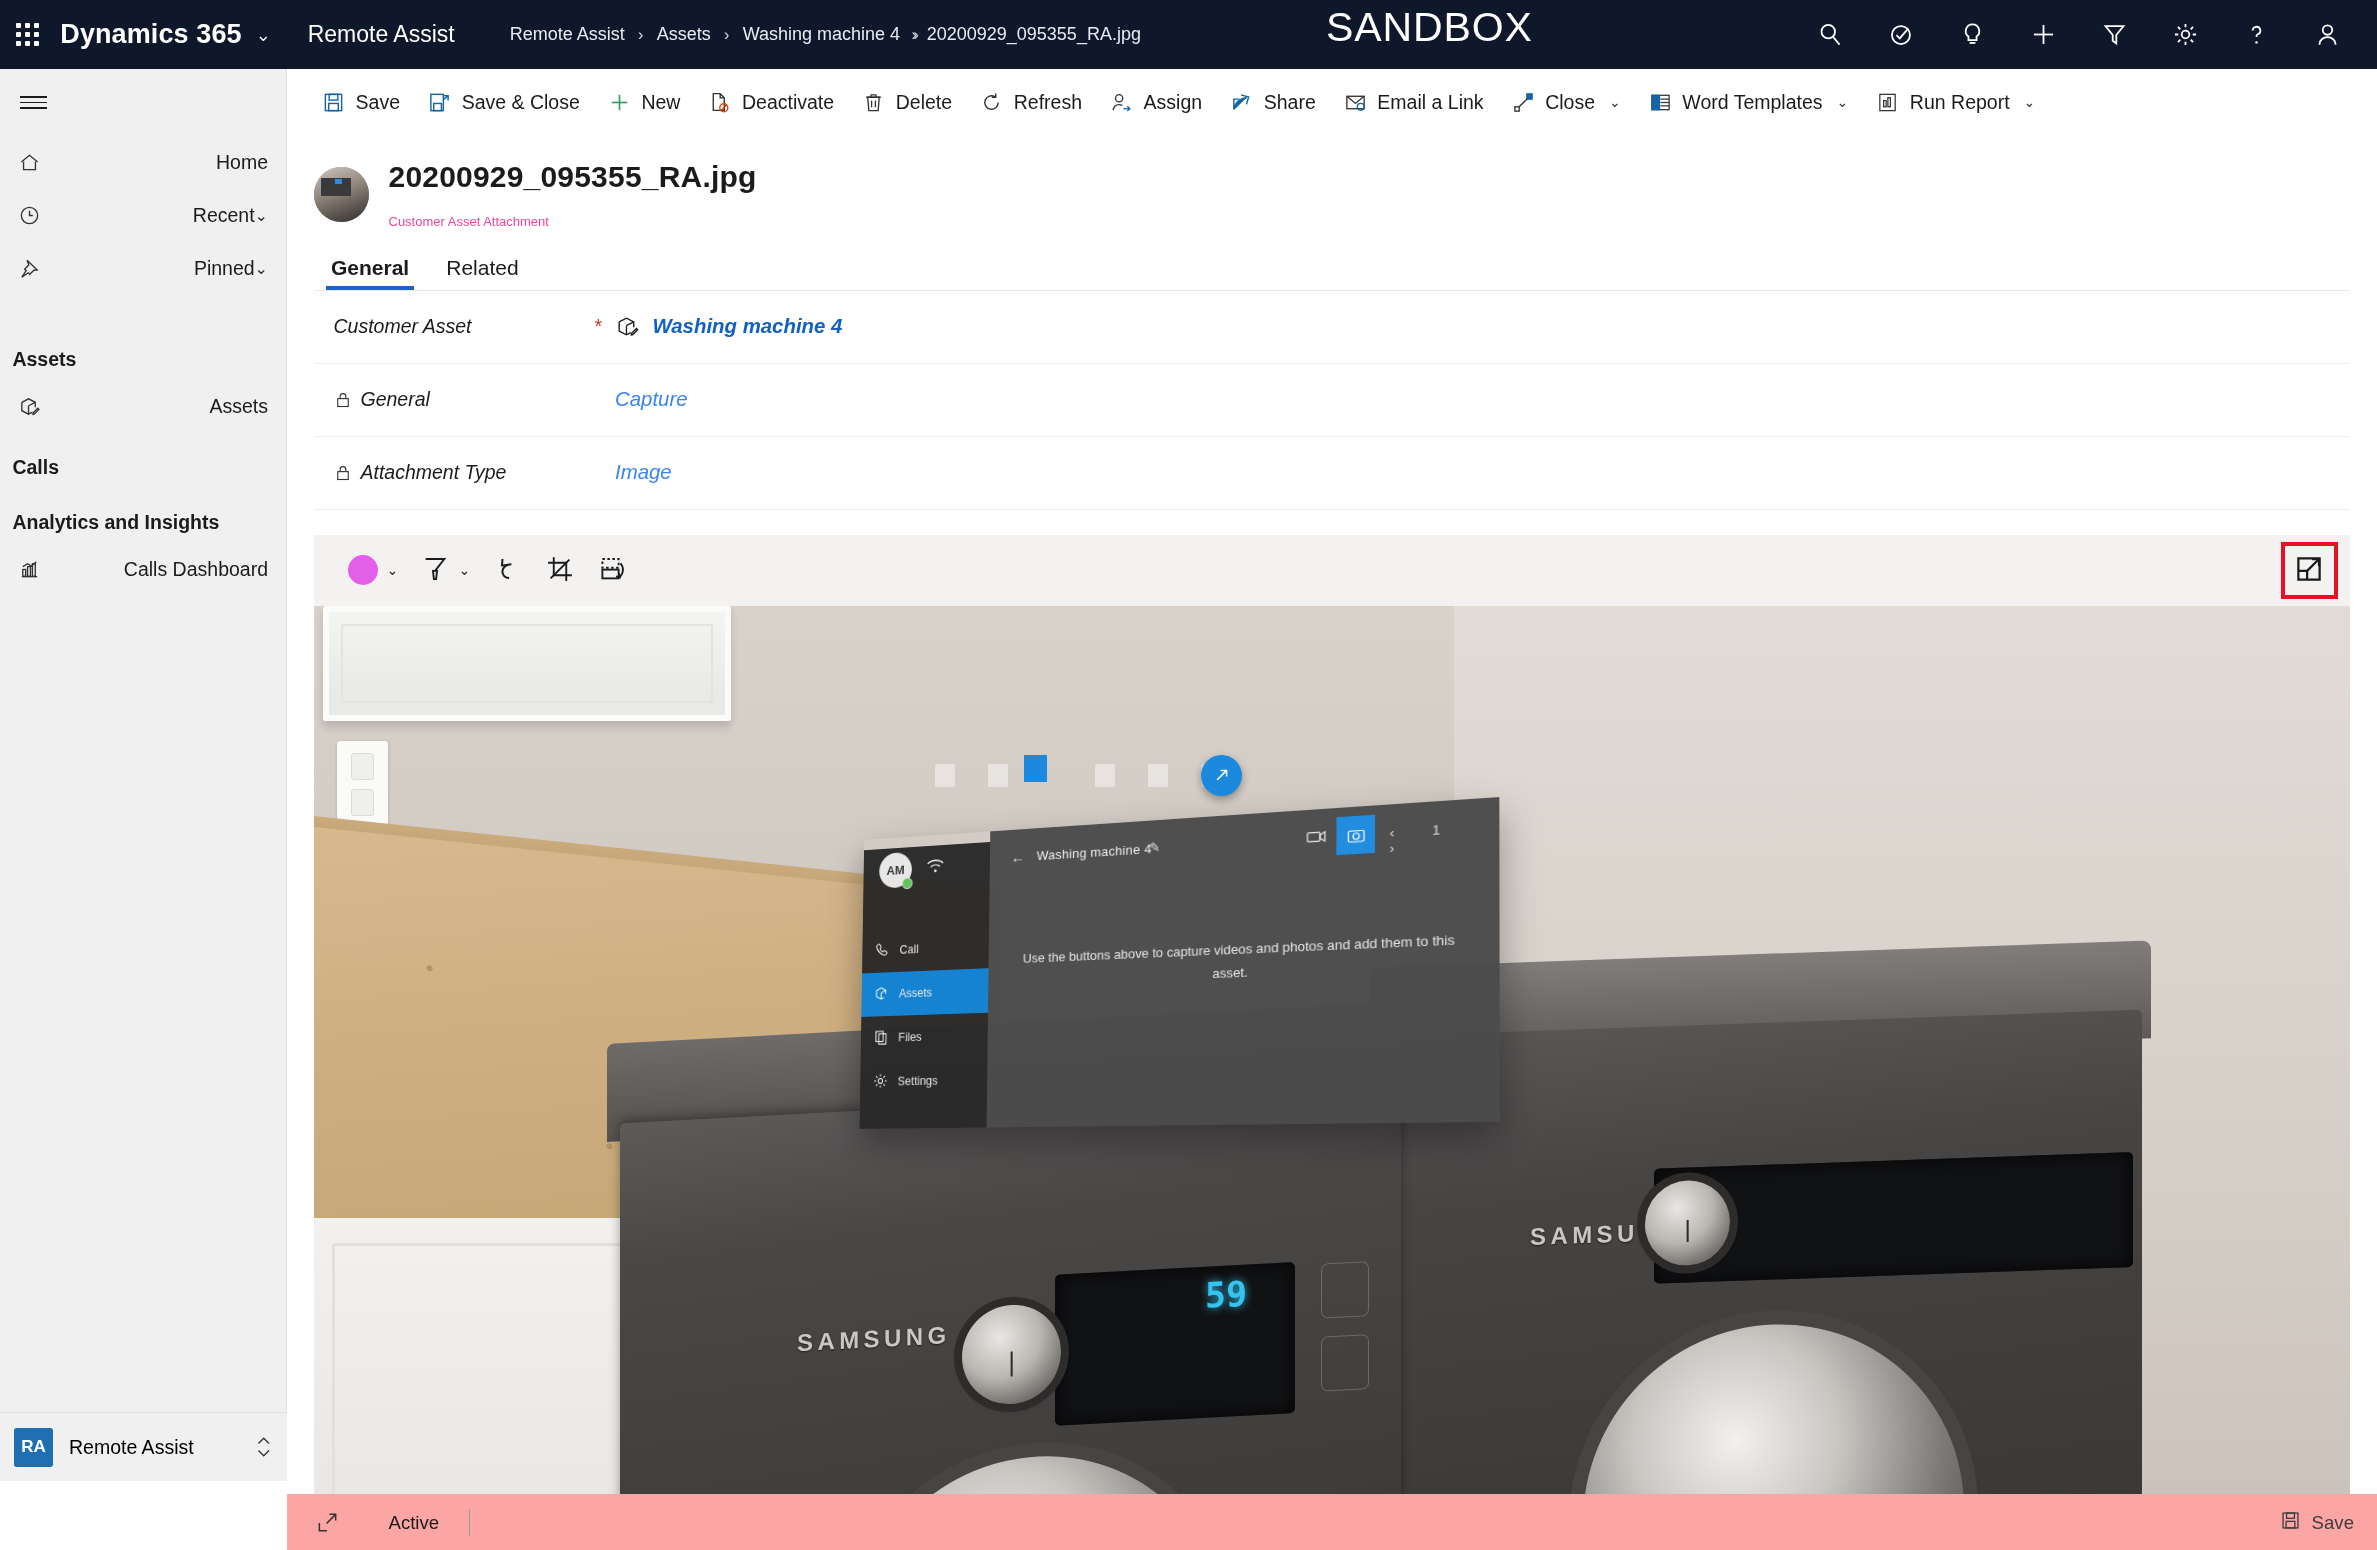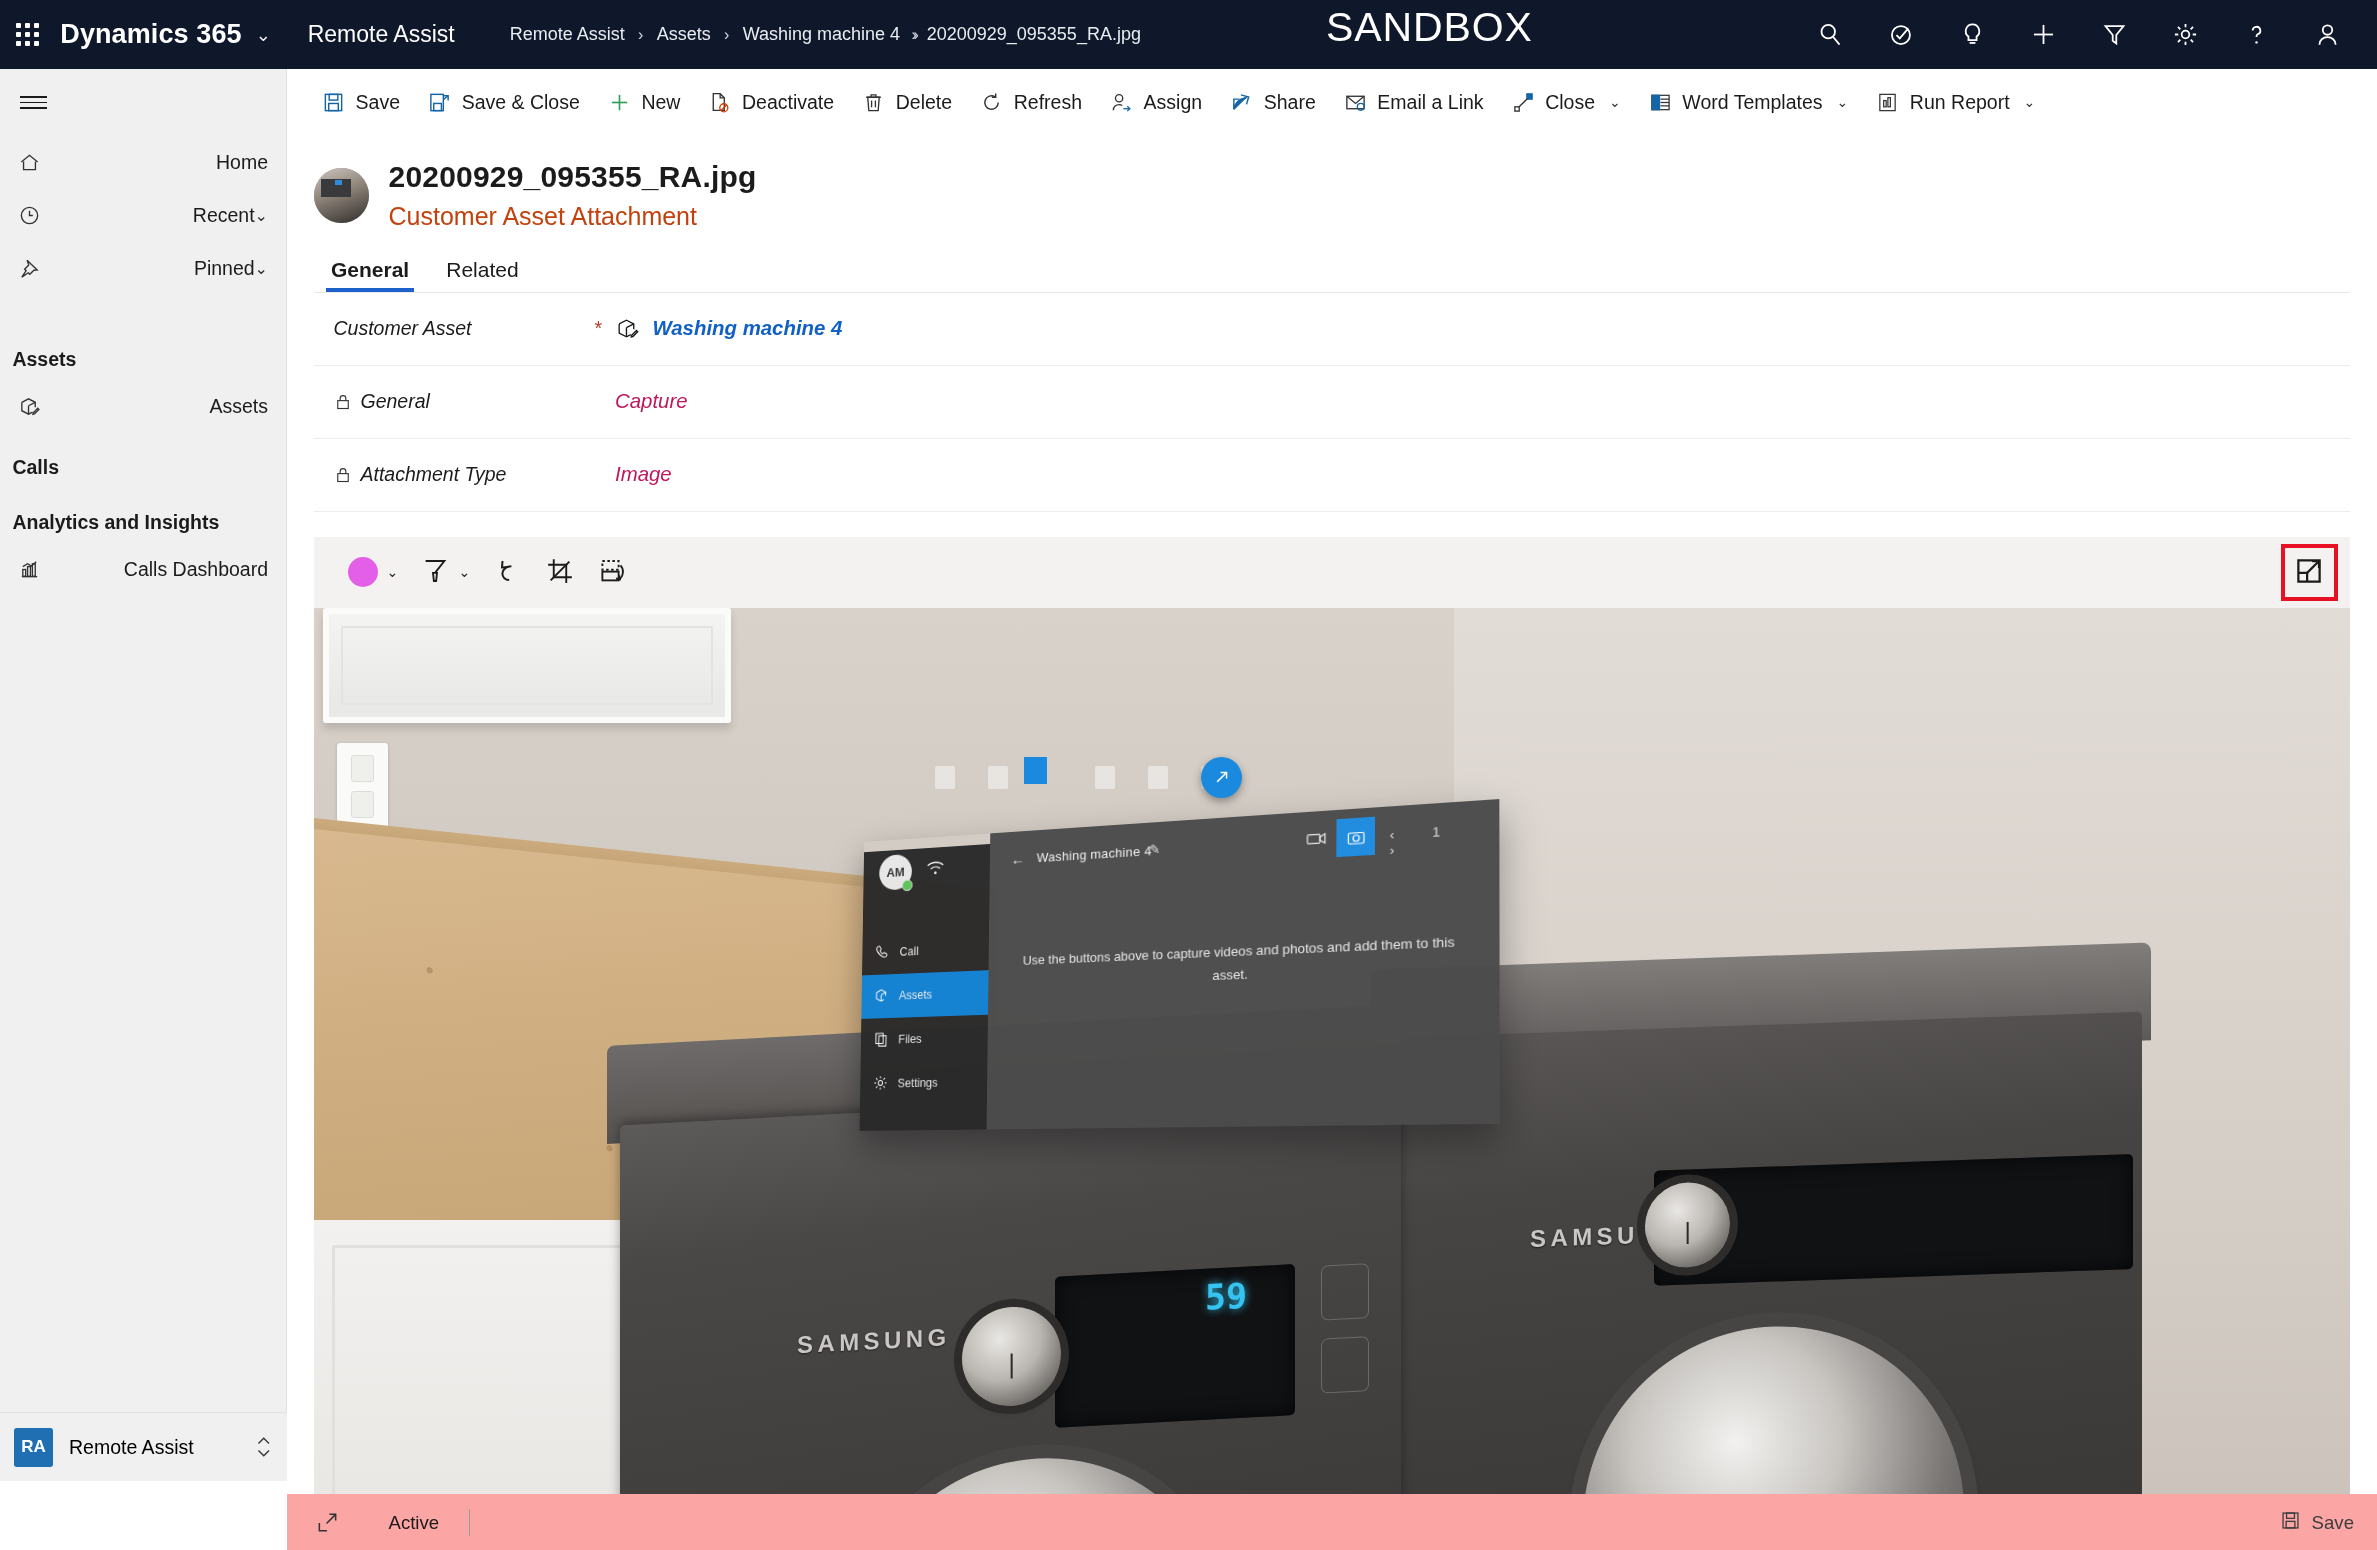--- a/index.html
+++ b/index.html
@@ -86,21 +86,21 @@
   .rec-header { display: flex; align-items: center; padding: 23px 0 0 27px; }
   .rec-avatar {
     width: 55px; height: 55px; border-radius: 50%; overflow: hidden; flex: none;
     background: #9a8f88; position: relative;
   }
   .rec-avatar .a1 { position:absolute; inset:0; background: linear-gradient(160deg,#cfc7c2 0%,#8d8378 45%,#2f2c2b 100%); }
   .rec-avatar .a2 { position:absolute; left:7px; top:10.6px; width:30px; height:18px; background:#3a3a3c; }
   .rec-avatar .a3 { position:absolute; left:21px; top:12.4px; width:7px; height:4.4px; background:#2d8ddc; }
   .rec-titles { margin-left: 19.5px; }
   .rec-title { font-size: 30px; font-weight: 600; color: #1b1b1b; letter-spacing: 0.2px; }
-  .rec-sub { font-size: 25px; color: #c2410c; margin-top: 8px; }
+  .rec-sub { font-size: 13px; color: #ec4899; margin-top: 20px; }
 
   .tabs { display: flex; align-items: flex-end; padding: 19.5px 0 0 30px; gap: 9px; }
   .tab {
     font-size: 21px; color: #1b1b1b; padding: 7px 14px 10.6px 14px; cursor: pointer; position: relative;
   }
   .tab.active { font-weight: 600; }
   .tab.active::after {
     content: ""; position: absolute; left: 9px; right: 9px; bottom: 0; height: 4.4px; background: #1D62CC;
   }
   .tabs-rule { height: 0.9px; background: #E8E8E8; margin: 0 27px; }
@@ -109,21 +109,21 @@
   .form { padding: 0 27px; font-style: italic; }
   .field {
     display: flex; align-items: center; height: 73px; border-bottom: 0.9px solid #EDEDED;
   }
   .field:first-child { border-top: 0; }
   .field-label {
     width: 266px; font-size: 19.5px; color: #1b1b1b; display: flex; align-items: center; padding-left: 19.5px;
   }
   .lock { margin-right: 9px; display: inline-flex; }
   .req { color: #c0392b; font-size: 19.5px; width: 35px; text-align: center; }
-  .field-value { font-size: 20.4px; color: #be185d; display: flex; align-items: center; }
+  .field-value { font-size: 20.4px; color: #3b82f6; display: flex; align-items: center; }
   .field-value.link { color: #1160C4; font-weight: 700; cursor: pointer; }
   .field-value .vi { margin-right: 12.4px; display: inline-flex; }
 
   
   .editor { margin: 25px 27px 0 27px; }
   .editor-toolbar {
     height: 71px; background: #F3F2F1; display: flex; align-items: center; padding-left: 23px;
     position: relative;
   }
   .tool {

